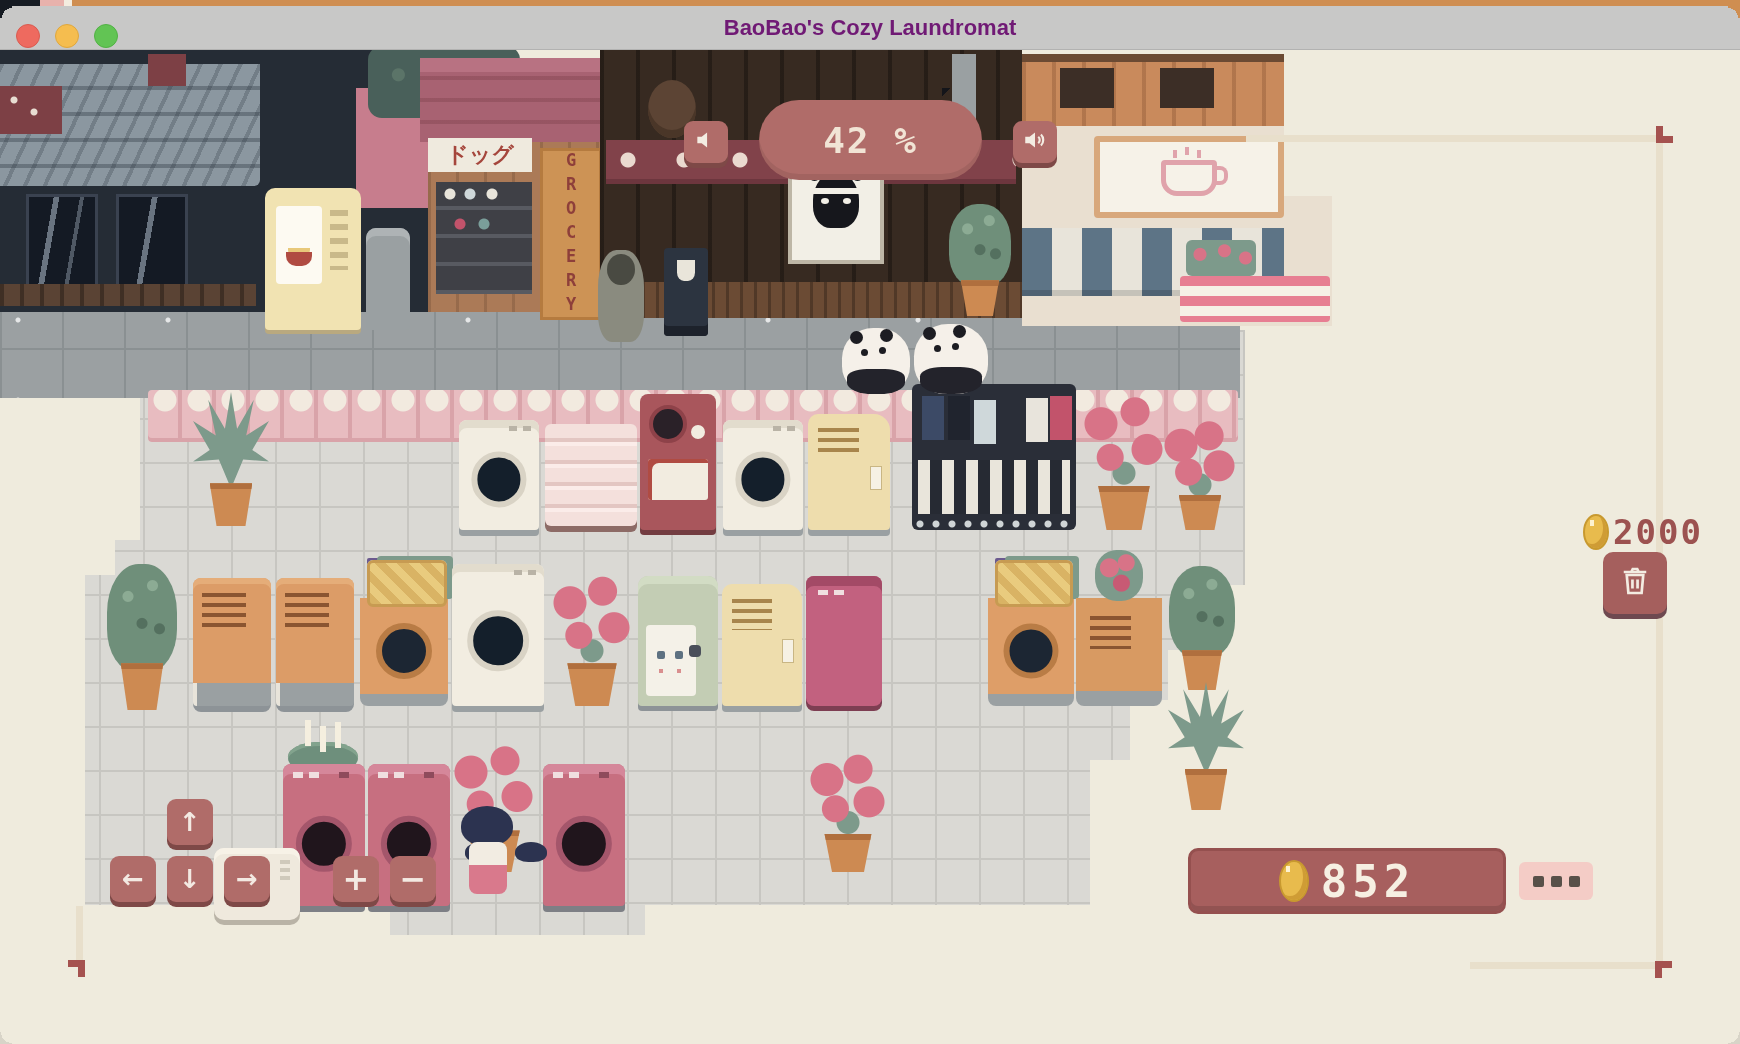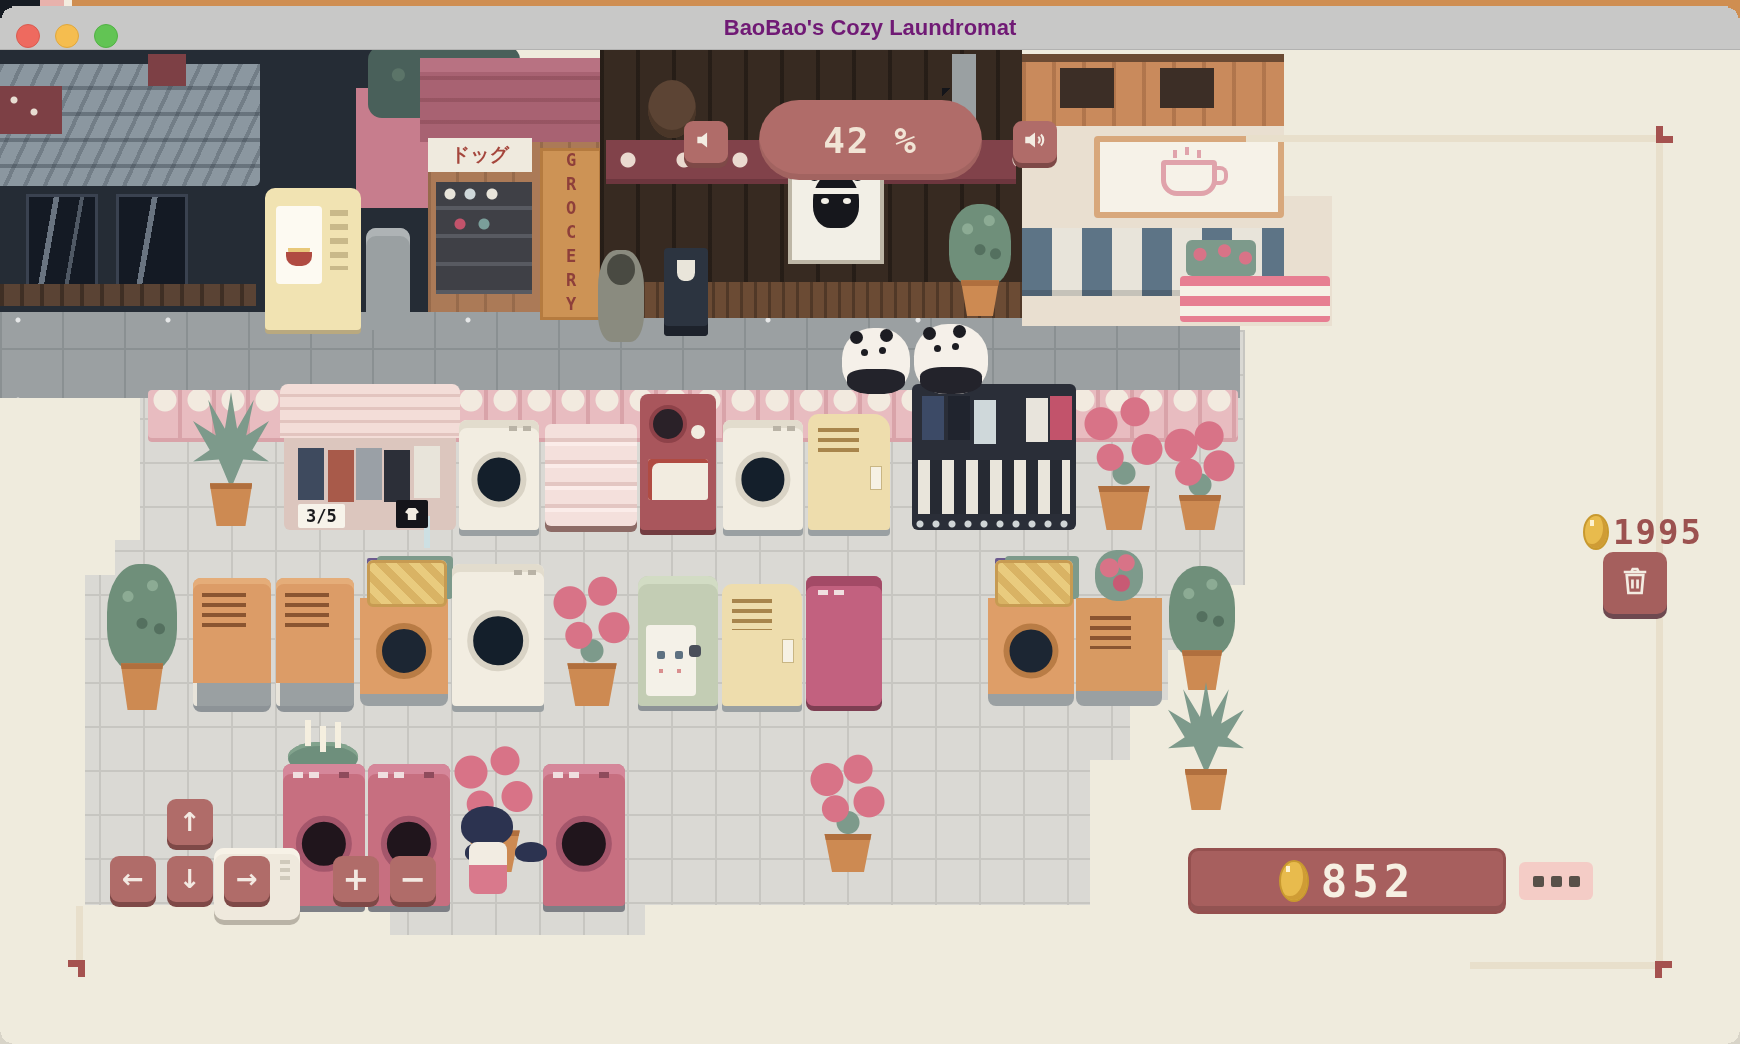--- a/index.html
+++ b/index.html
@@ -33,21 +33,21 @@
   .fence{left:148px;top:390px;width:1090px;height:52px;background-color:#e8bcc0;
     background-image:radial-gradient(circle 12px at 17px 10px,#f2eadf 11px,transparent 12px),
       repeating-linear-gradient(90deg,transparent 0 30px,#d9a3a9 30px 34px);
     background-size:34px 52px,34px 52px;box-shadow:inset 0 -4px 0 #d9a3a9;border-radius:4px;}
 
   
   .grocery-banner{left:540px;top:148px;width:56px;height:166px;background:#cd9355;border:3px solid #b57b3f;
     writing-mode:vertical-rl;text-orientation:upright;display:flex;align-items:center;justify-content:center;
     color:#8e3f3a;font-family:"DejaVu Sans Mono",monospace;font-weight:bold;font-size:17px;letter-spacing:4px;}
   .katakana-sign{left:428px;top:138px;width:104px;height:34px;background:#efeade;color:#a5463c;
-    display:flex;align-items:center;justify-content:center;font-weight:bold;font-size:19px;}
+    display:flex;align-items:center;justify-content:center;font-weight:bold;font-size:22px;}
   .panda-art{width:46px;height:56px;margin:8px auto 0;background:#16171c;border-radius:50% 50% 38% 38%;position:relative;
     background-image:linear-gradient(transparent 0 16px,#f2efe6 16px 22px,transparent 22px);}
   .panda-art::before{content:"";position:absolute;left:8px;top:26px;width:8px;height:6px;background:#f2efe6;border-radius:50%;box-shadow:22px 0 0 #f2efe6;}
   .panda-art::after{content:"";position:absolute;left:-5px;top:-4px;width:13px;height:13px;background:#16171c;border-radius:50%;box-shadow:43px 0 0 #16171c;}
   .cafe-cup{width:46px;height:26px;margin:18px auto 0;border:5px solid #e0a3ab;border-radius:4px 4px 16px 16px;position:relative;background:#f6f2e8;}
   .cafe-cup::before{content:"";position:absolute;right:-16px;top:1px;width:9px;height:11px;border:4px solid #e0a3ab;border-left:none;border-radius:0 8px 8px 0;}
   .cafe-cup::after{content:"";position:absolute;left:7px;top:-15px;width:4px;height:8px;background:#e0a3ab;box-shadow:12px -3px 0 #e0a3ab,24px 0 0 #e0a3ab;}
 
   
   .prop{position:absolute;}
@@ -229,24 +229,20 @@
   <div class="abs" style="left:1022px;top:228px;width:262px;height:62px;background:repeating-linear-gradient(90deg,#5d7486 0 30px,#e8e4da 30px 60px);border-bottom:6px solid rgba(0,0,0,.15);"></div>
   <div class="abs" style="left:1284px;top:196px;width:48px;height:130px;background:#e9dfd0;"></div>
   <div class="abs" style="left:1186px;top:240px;width:70px;height:36px;background:#7d9a8b;border-radius:6px;background-image:radial-gradient(circle 6px at 20% 40%,#d87387 6px,transparent 7px),radial-gradient(circle 6px at 55% 30%,#d87387 6px,transparent 7px),radial-gradient(circle 6px at 85% 50%,#d87387 6px,transparent 7px);"></div>
   <div class="abs" style="left:1180px;top:276px;width:150px;height:46px;background:repeating-linear-gradient(#e77e92 0 10px,#f6f0e6 10px 20px);border-radius:4px;"></div>
 </div>
 
 <div class="abs fence"></div>
 
 <div id="props" class="abs" style="left:0;top:0;width:1740px;height:1044px;">
     <div class="prop p-agave" style="left: 193px; top: 392px; width: 76px; height: 134px;"></div>
-    <div class="prop p-shop" style="left: 284px; top: 384px; width: 172px; height: 146px;">
-      <div class="shop-label">3/5</div>
-      <div class="shop-tag"></div>
-    </div>
     <div class="prop p-washer" style="left: 459px; top: 420px; width: 80px; height: 110px;"></div>
     <div class="prop p-shelf" style="left: 545px; top: 424px; width: 92px; height: 102px;"></div>
     <div class="prop p-vend-red" style="left: 640px; top: 394px; width: 76px; height: 136px;"></div>
     <div class="prop p-washer" style="left: 723px; top: 420px; width: 80px; height: 110px;"></div>
     <div class="prop p-locker" style="left: 808px; top: 414px; width: 82px; height: 116px;"></div>
     <div class="prop p-changing" style="left: 912px; top: 384px; width: 164px; height: 146px;"></div>
     <div class="prop p-flowers" style="left: 1078px; top: 392px; width: 92px; height: 138px;"></div>
     <div class="prop p-flowers" style="left: 1162px; top: 420px; width: 76px; height: 110px;"></div>
     <div class="prop p-leafy" style="left: 946px; top: 204px; width: 68px; height: 112px;"></div>
     <div class="prop p-leafy" style="left: 104px; top: 564px; width: 76px; height: 146px;"></div>
@@ -301,21 +297,21 @@
   <span>
     <svg viewBox="0 0 24 24" width="26" height="26">
         <path d="M3 9v6h4l5 4V5L7 9H3z" fill="#f3ece2"></path>
         <path d="M15 9a4 4 0 010 6M17.5 7a7 7 0 010 10" stroke="#f3ece2" stroke-width="2" fill="none"></path>
       </svg>
   </span>
 </div>
 
 <div class="abs balance-top px">
   <span class="coin"></span>
-  <span>1995</span>
+  <span>2000</span>
 </div>
 <div class="abs trash-btn">
   <span>
     <svg viewBox="0 0 24 24" width="36" height="36">
         <path d="M6.5 8h11l-1.1 12H7.6L6.5 8zm3.8 3v6m3.4-6v6M4.5 6h15M9.5 6l1-2h3l1 2" stroke="#f3ece2" stroke-width="1.8" fill="none"></path>
       </svg>
   </span>
 </div>
 
 <div class="abs hud-btn key px" style="left:167px;top:799px;width:46px;height:46px;">↑</div>

